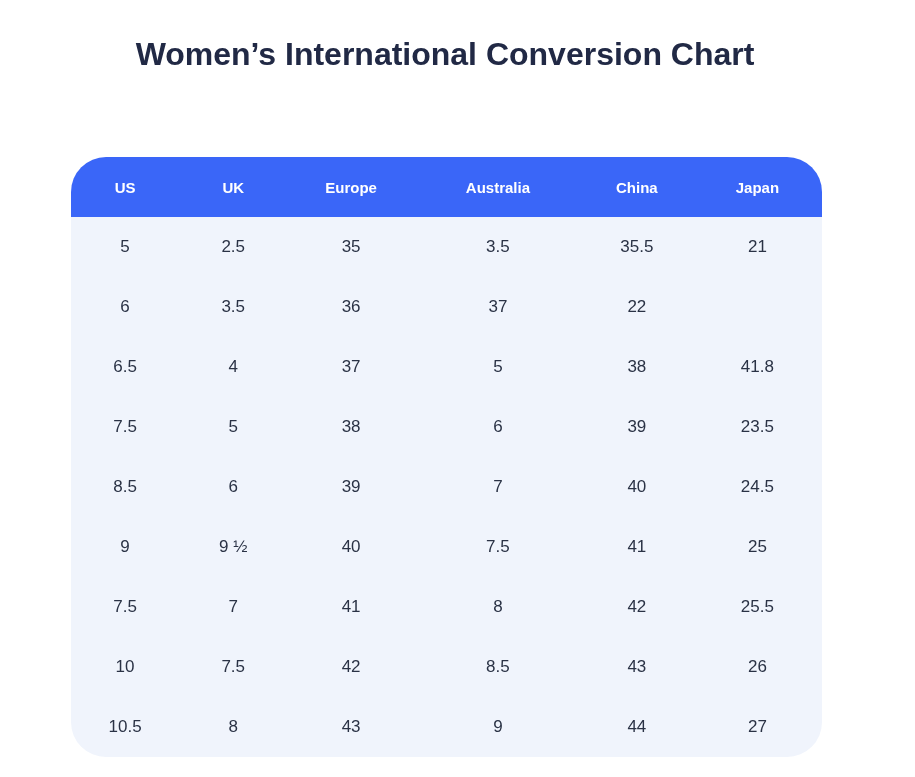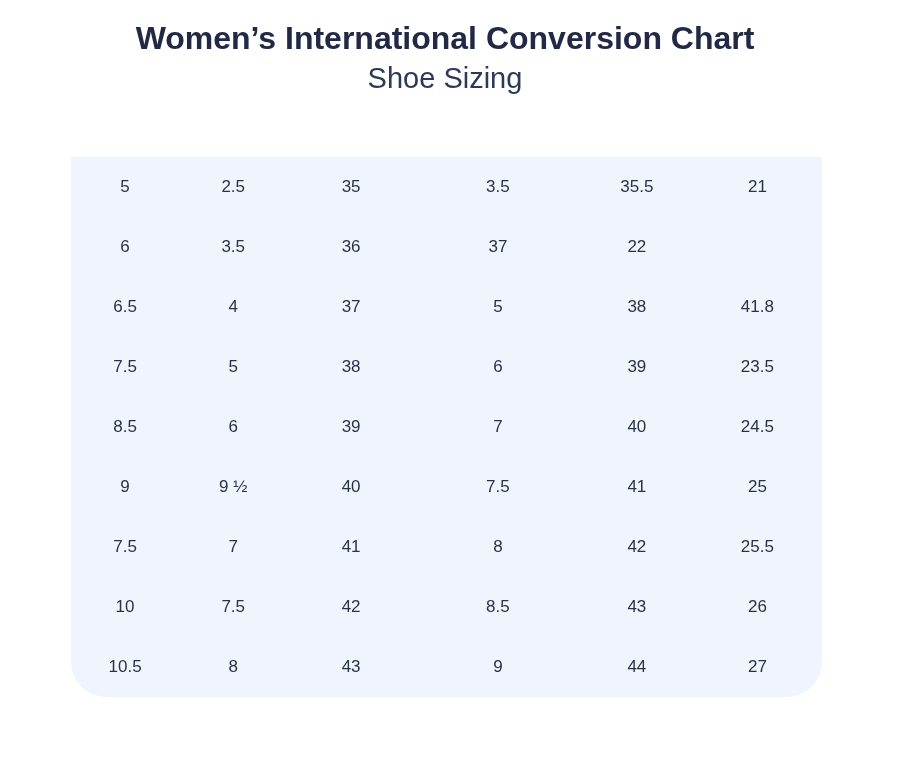--- a/index.html
+++ b/index.html
@@ -16,21 +16,21 @@
     width:915px;height:777px;
     font-family:"Liberation Sans", sans-serif;
     position:relative;
     overflow:hidden;
   }
   .content{
     width:890px;
     position:absolute;left:0;top:0;
   }
   h1{
-    margin-top:20px;
+    margin-top:36px;
     text-align:center;
     font-size:32px;
     font-weight:700;
     color:var(--title-text);
     letter-spacing:0px;
   }
   h2{
     margin-top:5px;
     text-align:center;
     font-size:29px;
@@ -71,24 +71,31 @@
     color:var(--cell-text);
     font-size:17px;
     font-weight:400;
   }
 </style>
 </head>
 <body>
 
 <div class="content">
   <h1>Women’s International Conversion Chart</h1>
-  <h2>Shoe Sizing</h2>
 </div>
 
 <div class="table">
+  <div class="thead grid-row">
+      <div class="hcell">US</div>
+      <div class="hcell">UK</div>
+      <div class="hcell">Europe</div>
+      <div class="hcell">Australia</div>
+      <div class="hcell">China</div>
+      <div class="hcell">Japan</div>
+    </div>
   <div class="tbody">
       <div class="trow grid-row">
         <div class="cell">5</div>
         <div class="cell">2.5</div>
         <div class="cell">35</div>
         <div class="cell">3.5</div>
         <div class="cell">35.5</div>
         <div class="cell">21</div>
       </div>
       <div class="trow grid-row">

